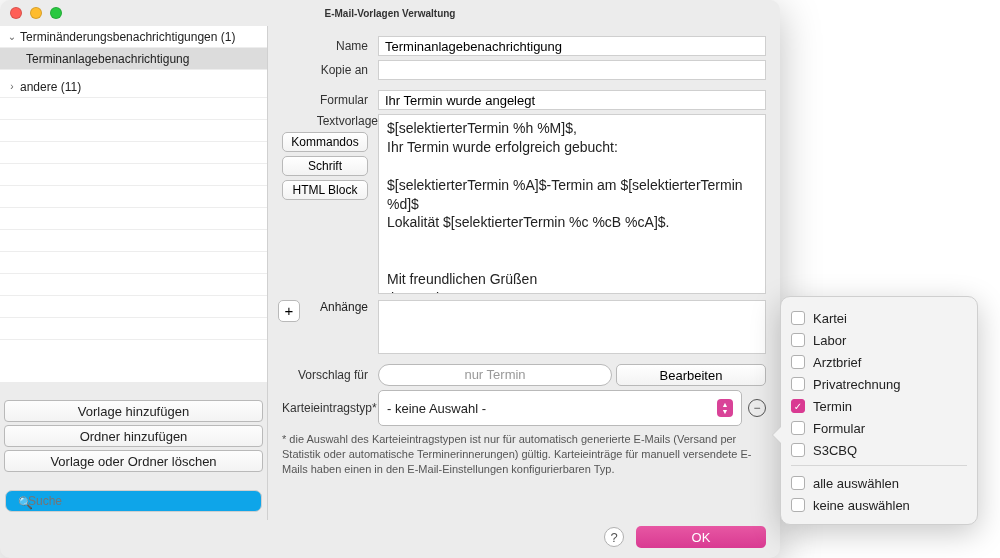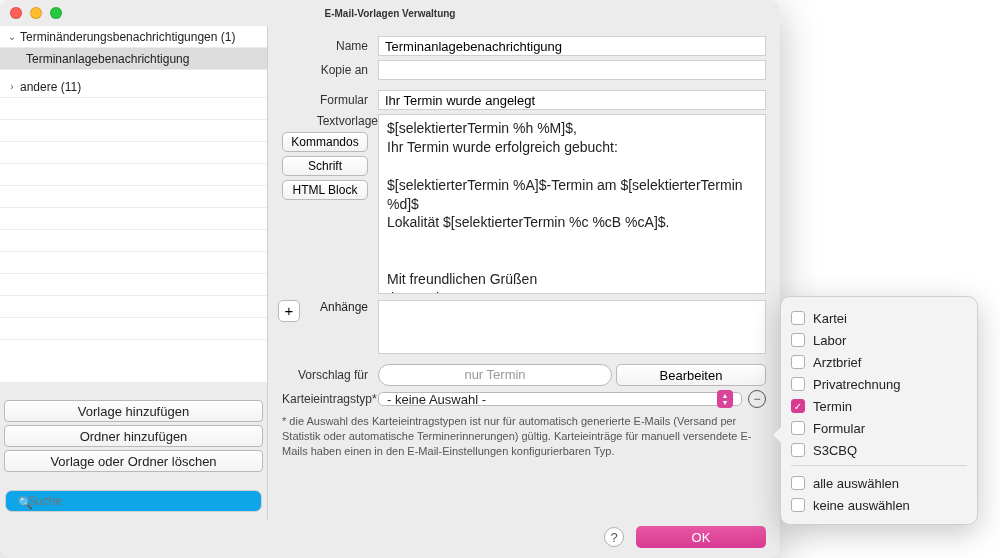--- a/index.html
+++ b/index.html
@@ -39,21 +39,21 @@
 .template-text { flex: 1; background: #fff; border: 1px solid #cfcfcf; height: 180px; padding: 4px 8px; font-size: 14px; line-height: 1.35; white-space: pre-wrap; overflow: hidden; }
 .attach-row { display: flex; margin-bottom: 6px; }
 .attach-left { width: 96px; text-align: right; padding-right: 10px; font-size: 12px; position: relative; }
 .plus-btn { width: 22px; height: 22px; border: 1px solid #b9b9b9; border-radius: 5px; background: #fff; font-size: 15px; line-height: 18px; cursor: pointer; position: absolute; left: -4px; top: 0; }
 .attach-box { flex: 1; background: #fff; border: 1px solid #cfcfcf; height: 54px; }
 .suggest-row { display: flex; align-items: center; margin-bottom: 4px; }
 .suggest-box { flex:1; display:flex; gap:4px; }
 .suggest-display { flex:1; height: 22px; border: 1px solid #b9b9b9; border-radius: 11px; background: #fff; text-align: center; font-size: 13px; color: #999; line-height: 20px; }
 .edit-btn { width: 150px; height: 22px; border: 1px solid #b9b9b9; border-radius: 5px; background: linear-gradient(#fff,#f3f3f3); font-size: 13px; cursor:pointer; }
 .combo-row { display: flex; align-items: center; margin-bottom: 4px; }
-.combo { flex: 1; height: 14px; border: 1px solid #b9b9b9; border-radius: 5px; background: #fff; padding: 0 8px; font-size: 13px; display: flex; align-items: center; justify-content: space-between; cursor:pointer; }
+.combo { flex: 1; height: 36px; border: 1px solid #b9b9b9; border-radius: 5px; background: #fff; padding: 0 8px; font-size: 13px; display: flex; align-items: center; justify-content: space-between; cursor:pointer; }
 .combo-arrows { width: 16px; height: 18px; background: #d94398; border-radius: 4px; display: flex; flex-direction: column; align-items: center; justify-content: center; color: #fff; font-size: 7px; line-height: 7px; }
 .minus-ico { width: 18px; height: 18px; border: 1.2px solid #555; border-radius: 50%; display: inline-flex; align-items: center; justify-content: center; margin-left: 6px; color:#555; font-size:12px; cursor:pointer; }
 .hint { font-size: 11px; color: #555; line-height: 1.35; padding-left: 0; margin-top: 2px; }
 .footer { display: flex; justify-content: flex-end; align-items: center; gap: 12px; padding: 6px 14px 10px; }
 .help { width: 20px; height: 20px; border: 1px solid #b0b0b0; border-radius: 50%; background: #fff; font-size: 13px; color: #555; display: flex; align-items:center; justify-content:center; cursor:pointer; }
 .ok-btn { width: 130px; height: 22px; border: none; border-radius: 5px; background: linear-gradient(#e757a3,#d93a92); color: #fff; font-size: 13px; font-weight: 500; cursor: pointer; }
 .popover { position: absolute; left: 780px; top: 296px; width: 198px; background: #f3f3f3; border: 1px solid #cfcfcf; border-radius: 10px; box-shadow: 0 8px 30px rgba(0,0,0,0.22); padding: 10px 10px 8px; }
 .popover::before { content:""; position:absolute; left:-8px; top:130px; width:0; height:0; border-top:8px solid transparent; border-bottom:8px solid transparent; border-right:8px solid #f3f3f3; filter: drop-shadow(-1px 0 0 #cfcfcf); }
 .check-row { display: flex; align-items: center; height: 22px; font-size: 13px; gap: 8px; cursor:pointer; }
 .checkbox { width: 14px; height: 14px; border: 1px solid #b0b0b0; border-radius: 3px; background: #fff; display:inline-flex; align-items:center; justify-content:center; }

